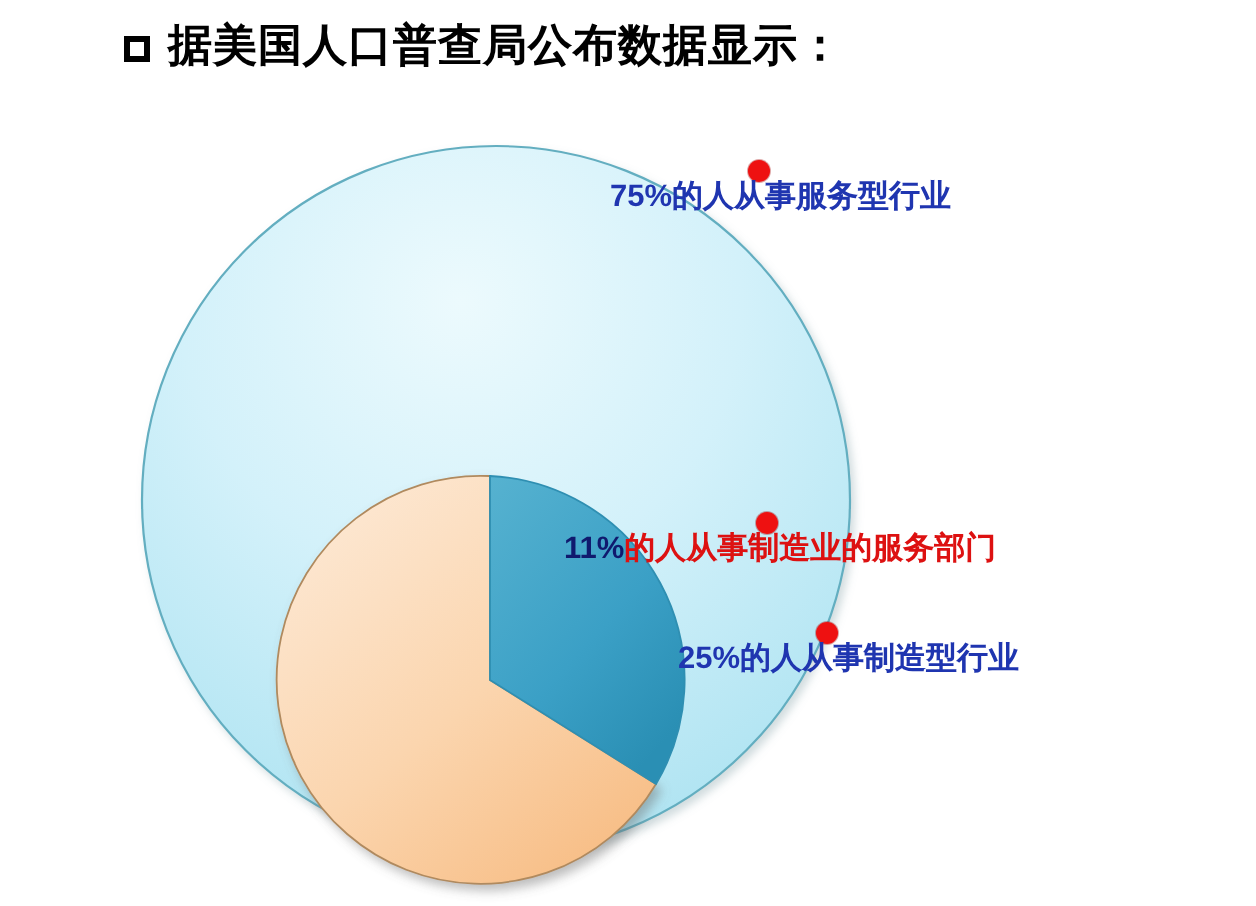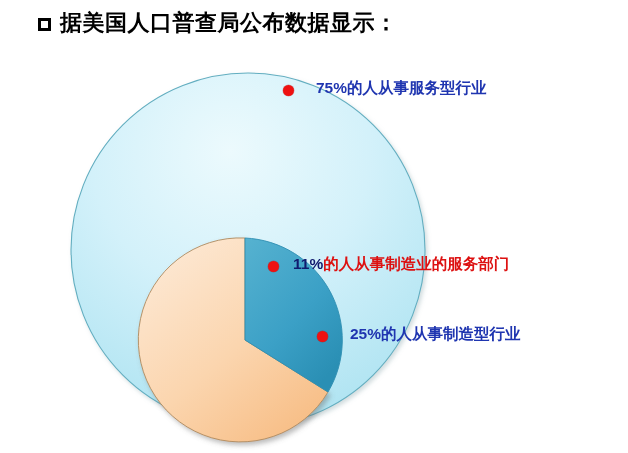--- a/index.html
+++ b/index.html
@@ -19,21 +19,21 @@
     position: absolute;
     left: 0; top: 0;
     width: 628px;
     height: 453px;
     background: #ffffff;
   }
 
   
   .title-row {
     position: absolute;
-    left: 38px;
+    left: 62px;
     top: 12px;
     display: flex;
     align-items: center;
     gap: 9px;
     white-space: nowrap;
   }
   .title-bullet {
     width: 13px;
     height: 13px;
     border: 3px solid #000000;
@@ -56,22 +56,23 @@
     left: 0;
     top: 0;
     width: 628px;
     height: 453px;
   }
 
   
   .legend {
     position: absolute;
     display: flex;
-    align-items: flex-end;
+    align-items: center;
     white-space: nowrap;
+    flex-direction: column;
   }
   .legend-dot {
     width: 11px;
     height: 11px;
     border-radius: 50%;
     background: #ee1111;
     flex: 0 0 auto;
     box-shadow: 0 0 0 0.5px rgba(160,0,0,0.35);
   }
   .legend-text {
@@ -88,21 +89,21 @@
   #legend-services .legend-text { margin-left: 22px; }
 
   #legend-mfg-services {
     left: 268px;
     top: 256px;
   }
   #legend-mfg-services .legend-text { margin-left: 14px; }
 
   #legend-manufacturing {
     left: 293px;
-    top: 326px;
+    top: 311px;
     padding-left: 24px;
   }
   #legend-manufacturing .legend-text { margin-left: 22px; }
 </style>
 </head>
 <body>
 
 <div id="slide">
 
   <div class="title-row">

